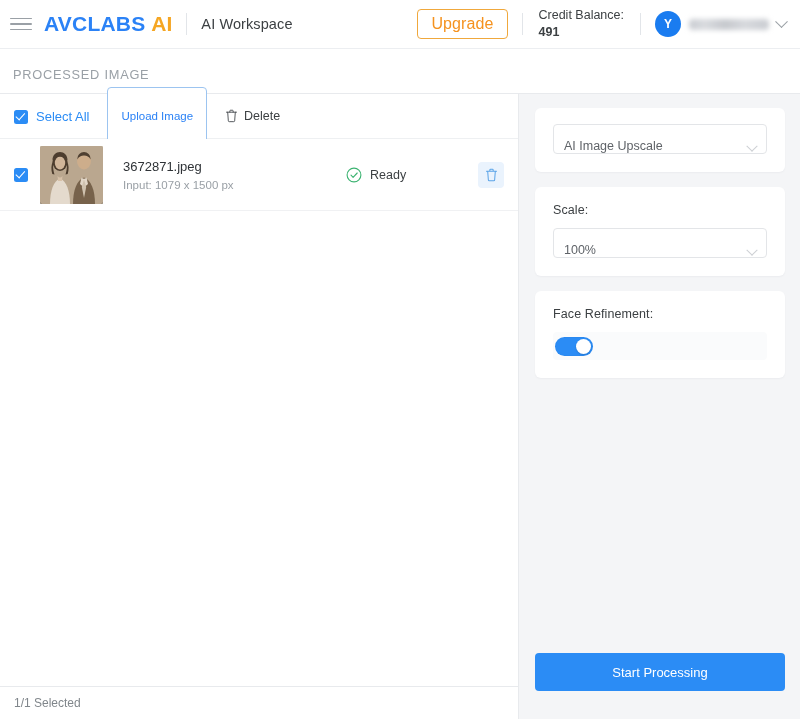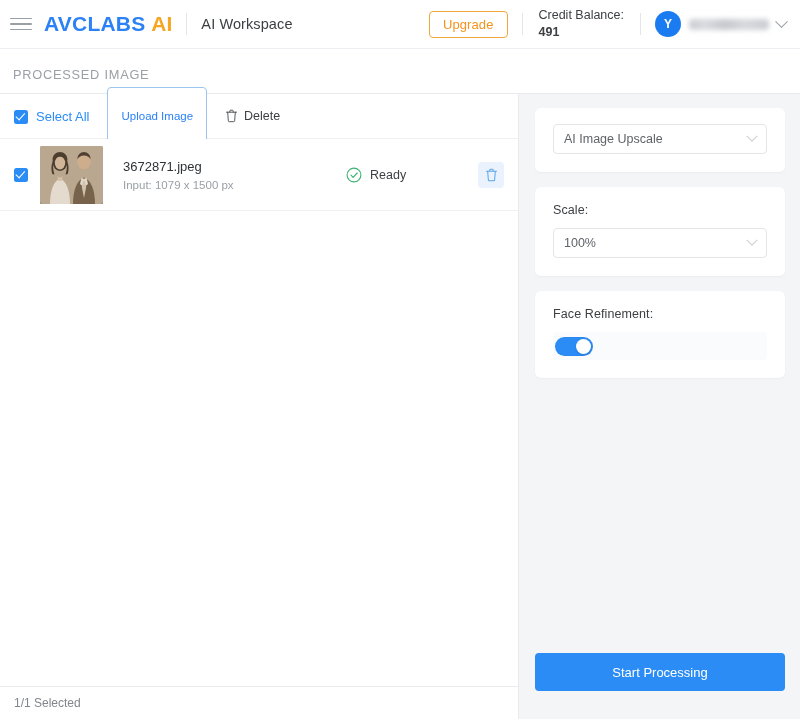--- a/index.html
+++ b/index.html
@@ -33,21 +33,21 @@
   .brand-main {
     font-size: 21px; font-weight: bold; letter-spacing: .2px;
     color: #2b82f6;
   }
   .brand-ai { font-size: 21px; font-weight: bold; color: #f5a623; }
   .hdr-divider { width: 1px; height: 22px; background: #e2e5e9; margin: 0 14px; }
   .workspace-title { font-size: 14.5px; color: #3c4043; letter-spacing: .1px; }
   .hdr-right { margin-left: auto; display: flex; align-items: center; }
   .upgrade-btn {
     border: 1px solid #f0a83c; color: #f5921e; background: #fff;
-    font-size: 13px; border-radius: 4px;
+    font-size: 16px; border-radius: 4px;
     padding: 5px 13px; cursor: pointer; letter-spacing: .1px;
   }
   .credit-block {
     font-size: 12.5px; color: #3c4043; line-height: 1.35;
     padding: 0 2px; white-space: nowrap;
   }
   .credit-block .cb-val { font-weight: bold; }
   .user-block { display: flex; align-items: center; gap: 8px; cursor: pointer; }
   .avatar {
     width: 26px; height: 26px; border-radius: 50%;
@@ -165,21 +165,21 @@
     background: #ffffff; border-radius: 6px;
     padding: 16px 18px 18px 18px;
     margin-bottom: 15px;
     box-shadow: 0 1px 2px rgba(16,24,40,.04);
   }
   .panel-label {
     font-size: 12.5px; color: #3c4043; margin-bottom: 11px; letter-spacing: .1px;
   }
   .select-box {
     height: 30px; border: 1px solid #e3e5e8; border-radius: 4px;
-    display: flex; align-items: center;
+    display: flex; align-items: flex-end;
     padding: 0 10px; background: #fff; cursor: pointer;
   }
   .select-value { font-size: 12.5px; color: #5f6368; flex: 1 1 auto; }
   .chev-dd {
     width: 8px; height: 8px;
     border-right: 1.3px solid #cdd0d4; border-bottom: 1.3px solid #cdd0d4;
     transform: rotate(45deg) translate(-2px,-2px); flex: 0 0 8px;
   }
   .toggle-track-wrap {
     height: 28px; border-radius: 4px; background: #fafbfc;

